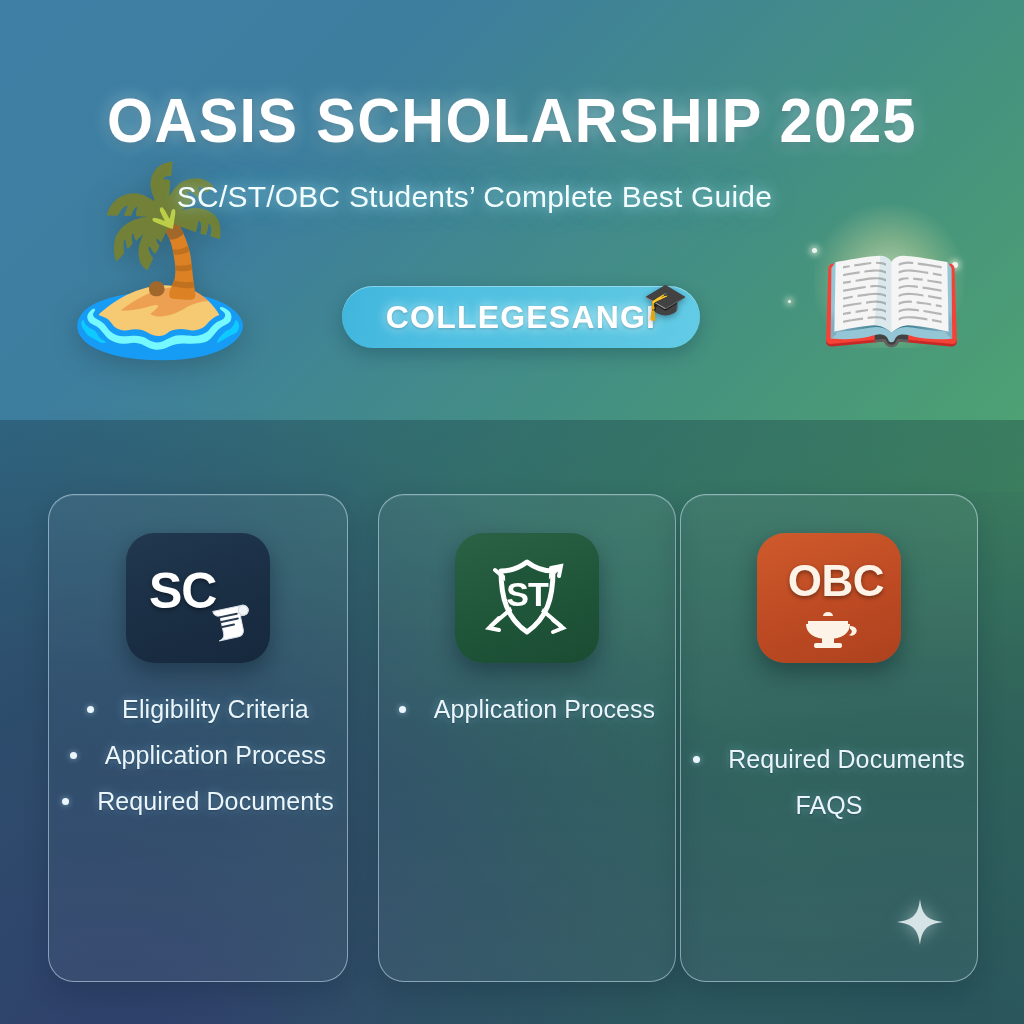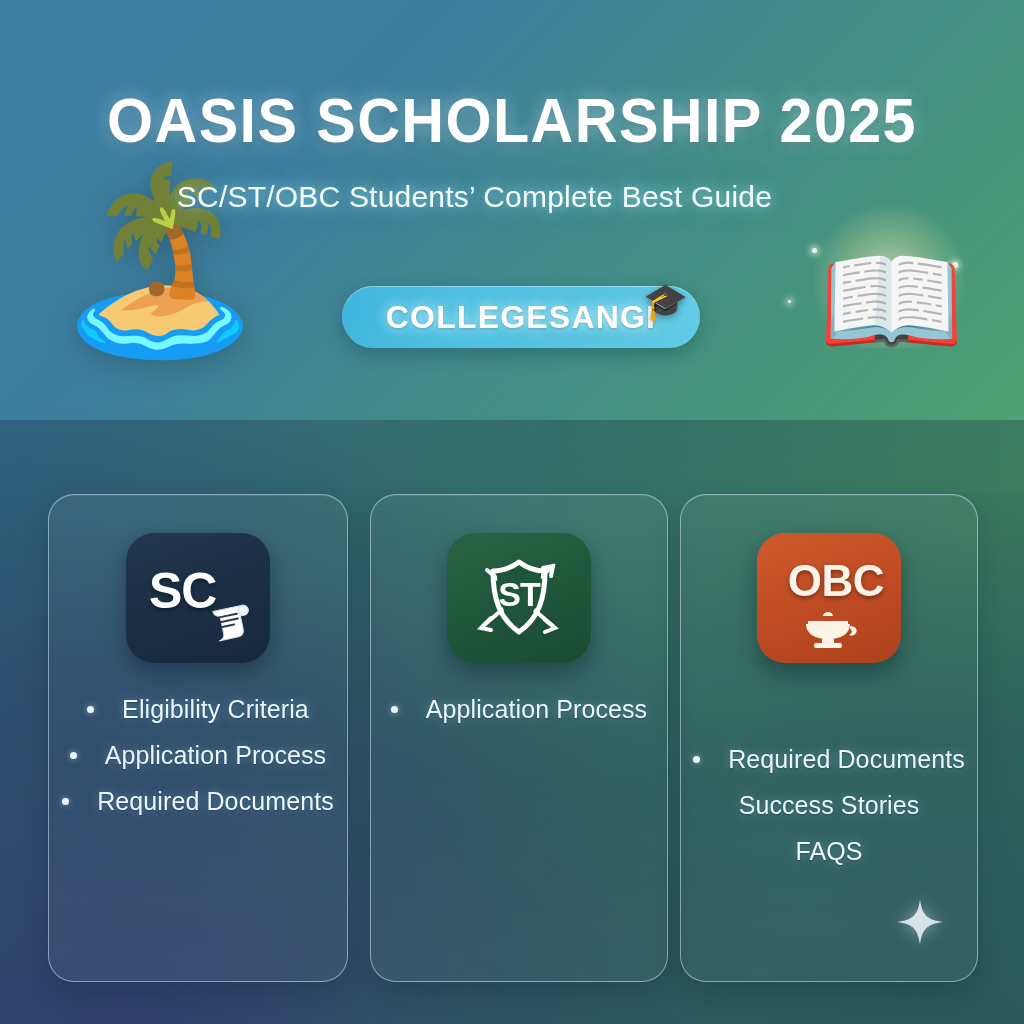--- a/index.html
+++ b/index.html
@@ -97,21 +97,21 @@
   .cards{position:absolute;left:0;top:420px;width:1024px;height:604px;}
   .card{
     position:absolute;top:74px;height:486px;
     border:1.5px solid rgba(208,230,245,.55);
     border-radius:26px;
     background:linear-gradient(180deg, rgba(255,255,255,.055) 0%, rgba(255,255,255,.02) 55%, rgba(255,255,255,.05) 100%);
     box-shadow:0 10px 26px rgba(0,20,40,.18), inset 0 1px 0 rgba(255,255,255,.10);
     overflow:hidden;
   }
   #card-0{left:48px;width:298px;}
-  #card-1{left:370px;width:296px;}
+  #card-1{left:378px;width:296px;}
   #card-2{left:680px;width:296px;}
 
   .icon-tile{
     position:absolute;top:38px;width:144px;height:130px;border-radius:28px;
     left:50%;transform:translateX(-50%);
     display:flex;align-items:center;justify-content:center;
     box-shadow:0 10px 22px rgba(0,15,30,.35);
   }
   .tile-sc{background:linear-gradient(160deg,#21384f 0%,#1a2e44 55%,#16283c 100%);}
   .tile-st{background:linear-gradient(160deg,#2b6246 0%,#1f5539 55%,#1b4c33 100%);}
@@ -264,24 +264,20 @@
           </span>
         </div>
       </div>
       <div class="bullets" id="bullets-2">
         <div class="bullet">
           <span class="dot"></span>
           <span>Required Documents</span>
         </div>
         <div class="bullet">
 
-          <span>Success Stories</span>
-        </div>
-        <div class="bullet">
-
           <span>FAQS</span>
         </div>
       </div>
       <span class="sparkle">
         <svg viewBox="0 0 46 46" width="46" height="46">
           <path d="M23 0 C25 16 30 21 46 23 C30 25 25 30 23 46 C21 30 16 25 0 23 C16 21 21 16 23 0z" fill="#dfecee" opacity=".92"></path>
         </svg>
       </span>
     </div>
 

